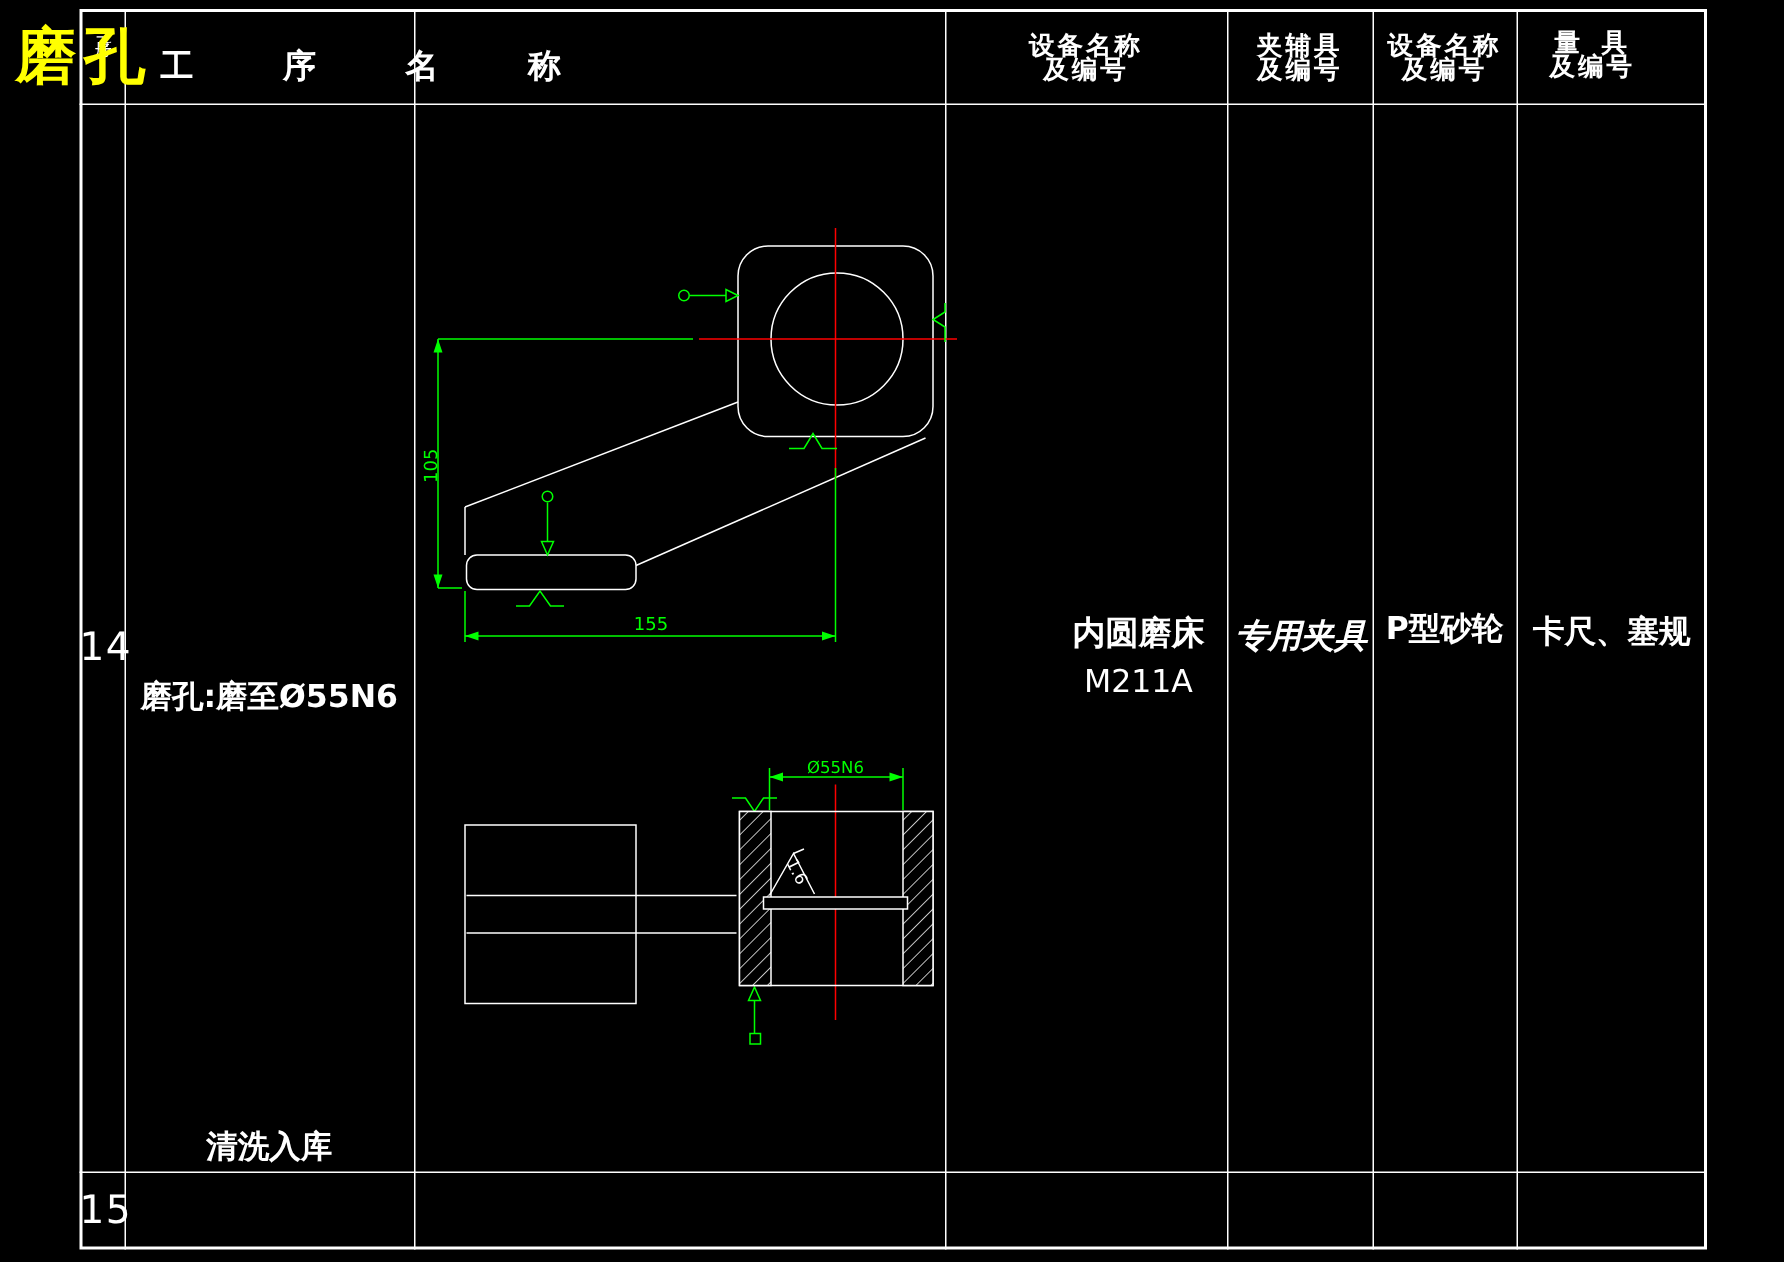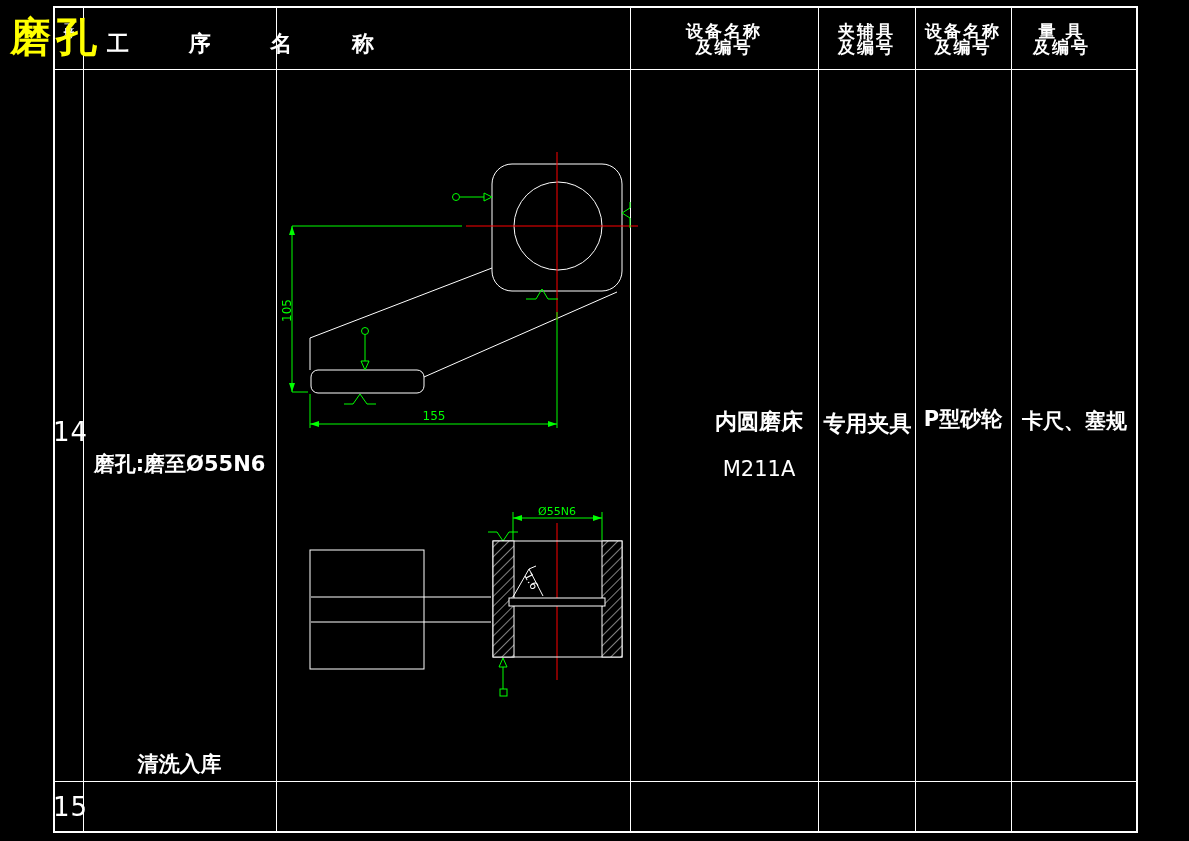--- a/index.html
+++ b/index.html
@@ -42,32 +42,32 @@
     <div>及编号</div>
   </div>
   <div class="cell hdr" style="left:818px;width:97px;top:23px;">
     <div>夹辅具</div>
     <div>及编号</div>
   </div>
   <div class="cell hdr" style="left:915px;width:96px;top:23px;">
     <div>设备名称</div>
     <div>及编号</div>
   </div>
-  <div class="cell hdr" style="left:1011px;width:101px;top:23px;">
+  <div class="cell hdr" style="left:1011px;width:101px;top:23px;font-family:Liberation Mono, monospace;">
     <div>量  具</div>
     <div>及编号</div>
   </div>
 
   <div class="cell num" style="left:53px;width:30px;top:417px;">14</div>
   <div class="cell rowtxt" style="left:83px;width:193px;top:402px;margin-top:48px;">磨孔:磨至Ø55N6</div>
   <div class="cell" style="left:630px;width:188px;top:407px;padding-left:35px;">
     <div class="cn" style="font-size:22px;">内圆磨床</div>
-    <div style="font-size:21px;margin-top:20px;">M211A</div>
+    <div style="font-size:21px;margin-top:5px;">M211A</div>
   </div>
-  <div class="cell cn" style="left:818px;width:99px;top:409px;font-size:22px;">专用夹具</div>
+  <div class="cell cn" style="left:818px;width:99px;top:409px;font-size:22px;font-style:italic;">专用夹具</div>
   <div class="cell cn" style="left:915px;width:96px;top:405px;font-size:21px;">P型砂轮</div>
   <div class="cell cn" style="left:1011px;width:127px;top:407px;font-size:21px;">卡尺、塞规</div>
 
   <div class="cell num" style="left:53px;width:30px;top:792px;">15</div>
   <div class="cell rowtxt" style="left:83px;width:193px;top:750px;">清洗入库</div>
 
   <svg width="1189" height="841" viewBox="0 0 1189 841" style="position:absolute;left:0;top:0;">
     <defs>
       <pattern id="hatch" patternUnits="userSpaceOnUse" width="7" height="7" patternTransform="rotate(45)">
         <rect width="7" height="7" fill="#000"></rect>

